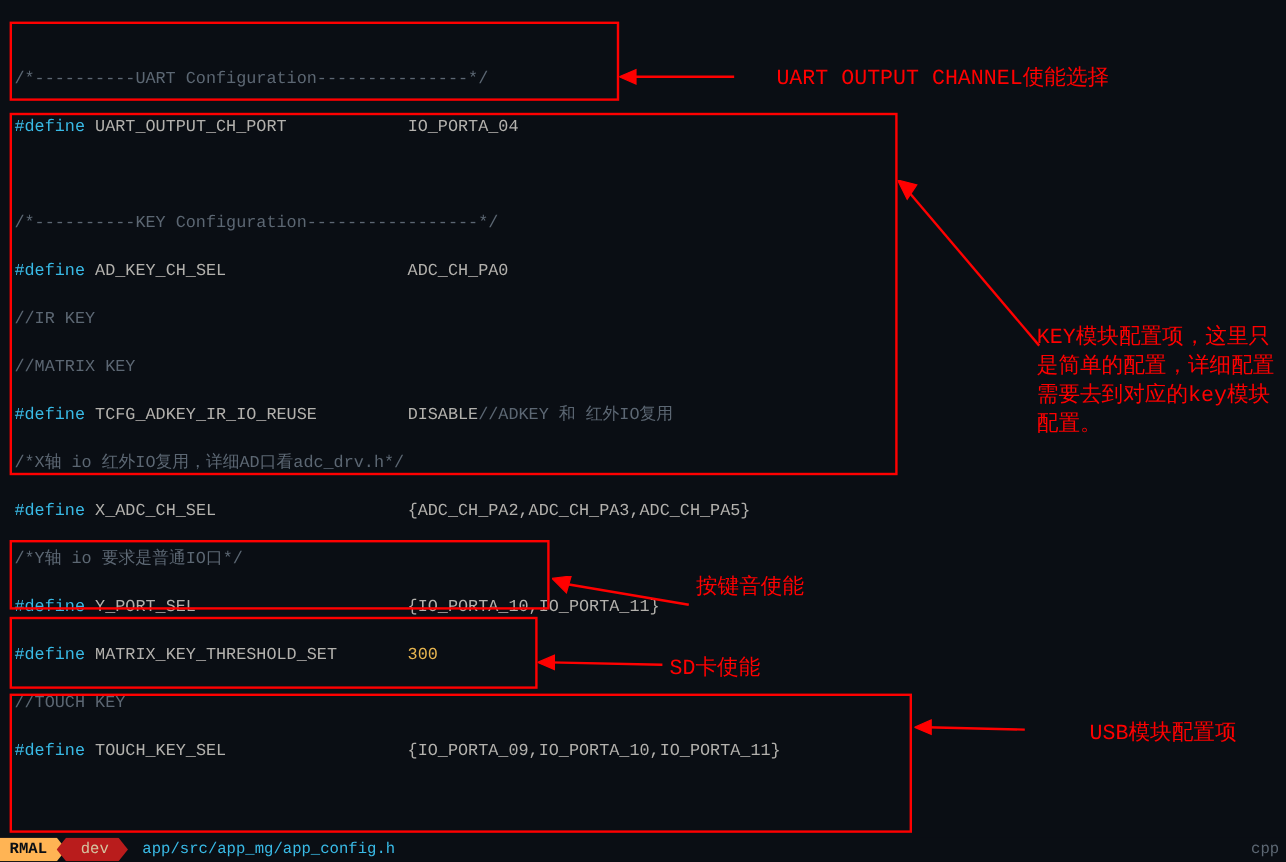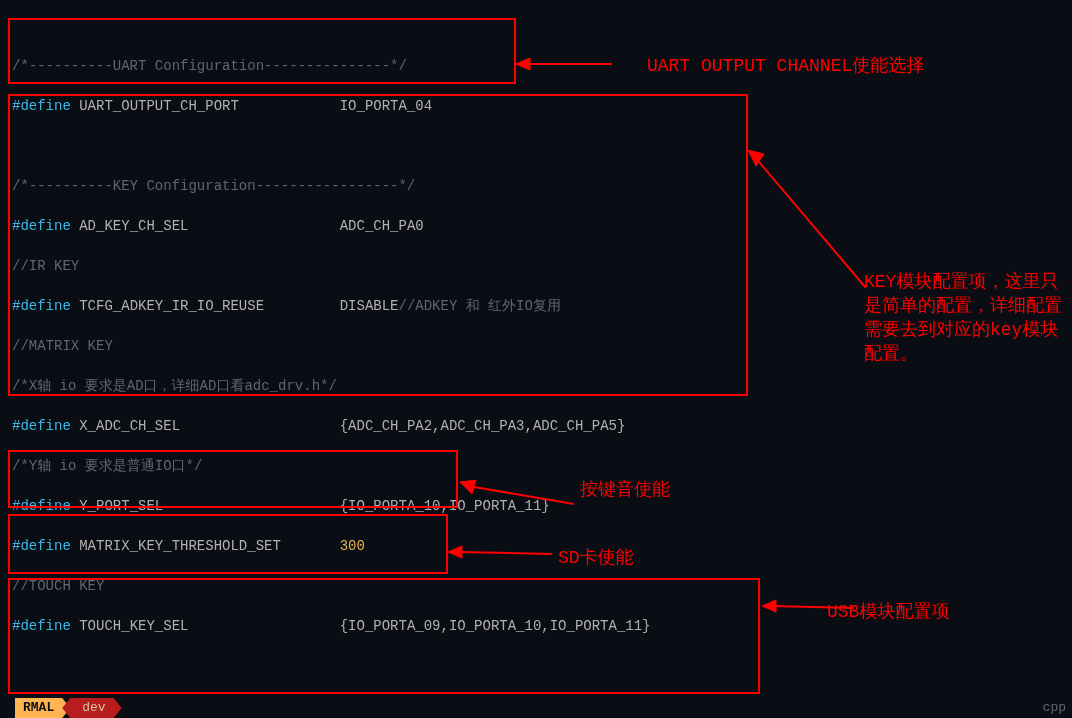--- a/index.html
+++ b/index.html
@@ -41,21 +41,21 @@
     line-height: 24px;
   }
   .arrow { position:absolute; stroke:#ff0000; fill:#ff0000; }
 
   .statusbar {
     position:absolute; left:0; bottom:0;
     width:1072px; height:20px;
     background:#0a0e14;
     display:flex; align-items:center;
     font-family:"Consolas","Courier New",monospace;
-    font-size:13px; line-height:20px;padding-left:15px;
+    font-size:13px; line-height:20px;
   }
   .sb-mode {
     background:#ffb454; color:#0a0e14;
     padding:0 8px; font-weight:bold;
     clip-path: polygon(0 0, calc(100% - 8px) 0, 100% 50%, calc(100% - 8px) 100%, 0 100%);
     padding-right:16px;
   }
   .sb-branch {
     background:#b91c1c; color:#d5c4a1;
     padding:0 8px; padding-left:16px; padding-right:16px;
@@ -73,23 +73,23 @@
 </head>
 <body>
 
 <div class="codearea">
 <div class="line"><span class="c-comment">/*----------UART Configuration---------------*/</span></div>
 <div class="line"><span class="c-keyword">#define</span> <span class="c-ident">UART_OUTPUT_CH_PORT</span>            <span class="c-ident">IO_PORTA_04</span></div>
 <div class="line"></div>
 <div class="line"><span class="c-comment">/*----------KEY Configuration-----------------*/</span></div>
 <div class="line"><span class="c-keyword">#define</span> <span class="c-ident">AD_KEY_CH_SEL</span>                  <span class="c-ident">ADC_CH_PA0</span></div>
 <div class="line"><span class="c-comment">//IR KEY</span></div>
+<div class="line"><span class="c-comment">//MATRIX KEY</span></div>
 <div class="line"><span class="c-keyword">#define</span> <span class="c-ident">TCFG_ADKEY_IR_IO_REUSE</span>         <span class="c-ident">DISABLE</span><span class="c-comment">//ADKEY 和 红外IO复用</span></div>
-<div class="line"><span class="c-comment">//MATRIX KEY</span></div>
-<div class="line"><span class="c-comment">/*X轴 io 要求是AD口，详细AD口看adc_drv.h*/</span></div>
+<div class="line"><span class="c-comment">/*X轴 io 红外IO复用，详细AD口看adc_drv.h*/</span></div>
 <div class="line"><span class="c-keyword">#define</span> <span class="c-ident">X_ADC_CH_SEL</span>                   <span class="c-ident">{ADC_CH_PA2,ADC_CH_PA3,ADC_CH_PA5}</span></div>
 <div class="line"><span class="c-comment">/*Y轴 io 要求是普通IO口*/</span></div>
 <div class="line"><span class="c-keyword">#define</span> <span class="c-ident">Y_PORT_SEL</span>                     <span class="c-ident">{IO_PORTA_10,IO_PORTA_11}</span></div>
 <div class="line"><span class="c-keyword">#define</span> <span class="c-ident">MATRIX_KEY_THRESHOLD_SET</span>       <span class="c-num">300</span></div>
 <div class="line"><span class="c-comment">//TOUCH KEY</span></div>
 <div class="line"><span class="c-keyword">#define</span> <span class="c-ident">TOUCH_KEY_SEL</span>                  <span class="c-ident">{IO_PORTA_09,IO_PORTA_10,IO_PORTA_11}</span></div>
 
 
 
 
@@ -110,21 +110,21 @@
 <div class="box" style="left:8px; top:18px; width:508px; height:66px;"></div>
 <div class="box" style="left:8px; top:94px;  width:740px; height:302px;"></div>
 <div class="box" style="left:8px; top:450px; width:450px; height:58px;"></div>
 <div class="box" style="left:8px; top:514px; width:440px; height:60px;"></div>
 <div class="box" style="left:8px; top:578px; width:752px; height:116px;"></div>
 
 <div class="annot" style="left:614px; top:54px;margin-left:33px;">UART OUTPUT CHANNEL使能选择</div>
 <div class="annot" style="left:864px; top:270px; width:200px;">KEY模块配置项，这里只是简单的配置，详细配置需要去到对应的key模块配置。</div>
 <div class="annot" style="left:580px; top:478px;">按键音使能</div>
 <div class="annot" style="left:558px; top:546px;text-align:center;">SD卡使能</div>
-<div class="annot" style="left:827px; top:600px;">USB模块配置项</div>
+<div class="annot" style="left:908px; top:600px;">USB模块配置项</div>
 
 <svg class="arrow" style="left:516px; top:54px;" width="96" height="20">
     <line x1="96" y1="10" x2="10" y2="10" stroke-width="2"></line>
     <polygon points="0,10 14,4 14,16"></polygon>
   </svg>
 <svg class="arrow" style="left:748px; top:150px;" width="120" height="140">
     <line x1="118" y1="138" x2="6" y2="6" stroke-width="2"></line>
     <polygon points="0,0 16,4 8,16"></polygon>
   </svg>
 <svg class="arrow" style="left:460px; top:480px;" width="116" height="28">
@@ -136,14 +136,15 @@
     <polygon points="0,8 14,2 14,14"></polygon>
   </svg>
 <svg class="arrow" style="left:762px; top:598px;" width="94" height="16">
     <line x1="92" y1="10" x2="10" y2="8" stroke-width="2"></line>
     <polygon points="0,8 14,2 14,14"></polygon>
   </svg>
 
 <div class="statusbar">
   <div class="sb-mode">RMAL</div>
   <div class="sb-branch"><span class="sb-branch-ico"></span><span>dev</span></div>
+  <div class="sb-path">app/src/app_mg/app_config.h</div>
   <div class="sb-lang">cpp</div>
 </div>
 
 </body></html>

